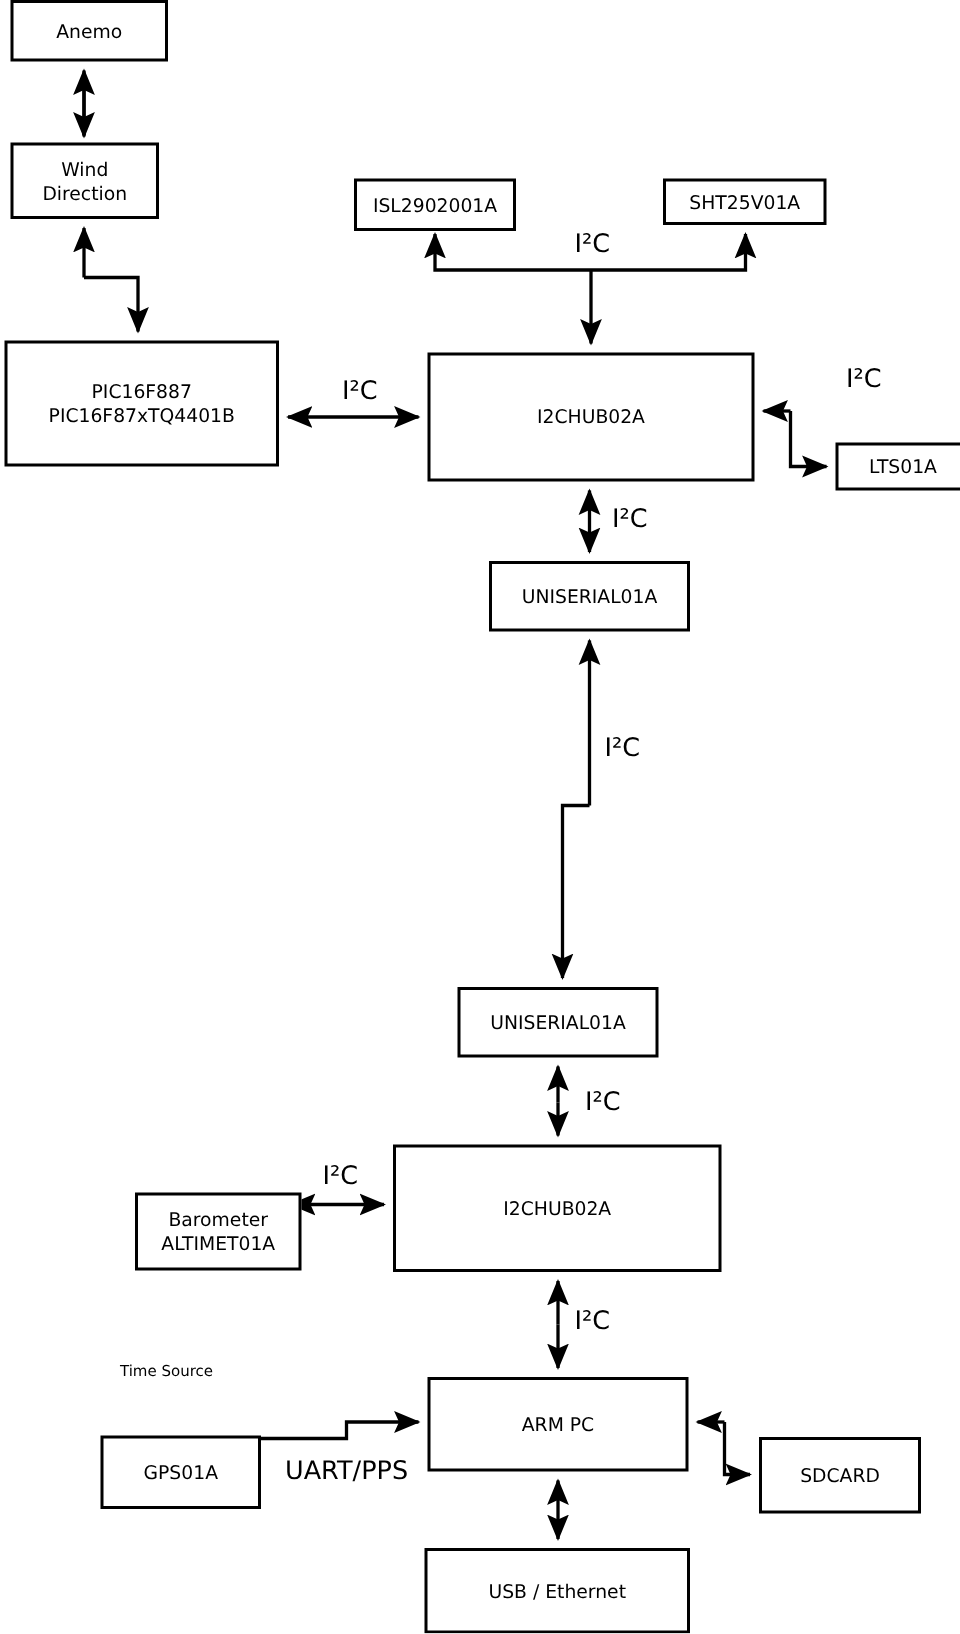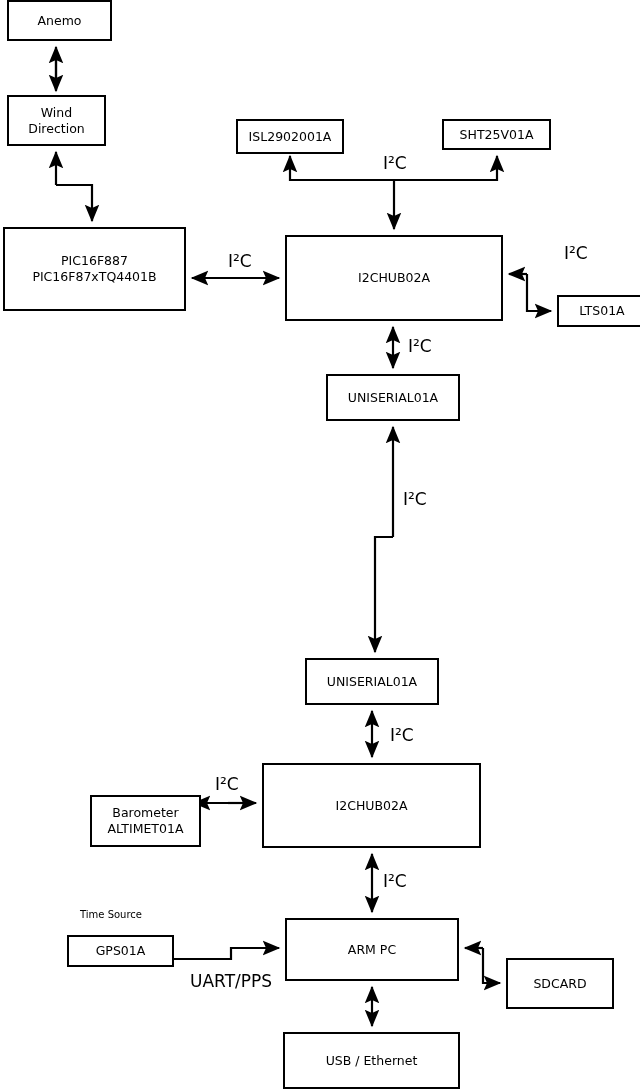--- a/index.html
+++ b/index.html
@@ -177,21 +177,21 @@
 
   <div class="node" style="left:262px; top:763px; width:219px; height:85px;">
     <span>I2CHUB02A</span>
   </div>
 
   <div class="node" style="left:90px; top:775px; width:111px; height:52px;margin-top:20px;">
     <span>Barometer
 ALTIMET01A</span>
   </div>
 
-  <div class="node" style="left:67px; top:935px; width:107px; height:32px;">
+  <div class="node" style="left:67px; top:957px; width:107px; height:49px;">
     <span>GPS01A</span>
   </div>
 
   <div class="node" style="left:285px; top:918px; width:174px; height:63px;">
     <span>ARM PC</span>
   </div>
 
   <div class="node" style="left:283px; top:1032px; width:177px; height:57px;">
     <span>USB / Ethernet</span>
   </div>

